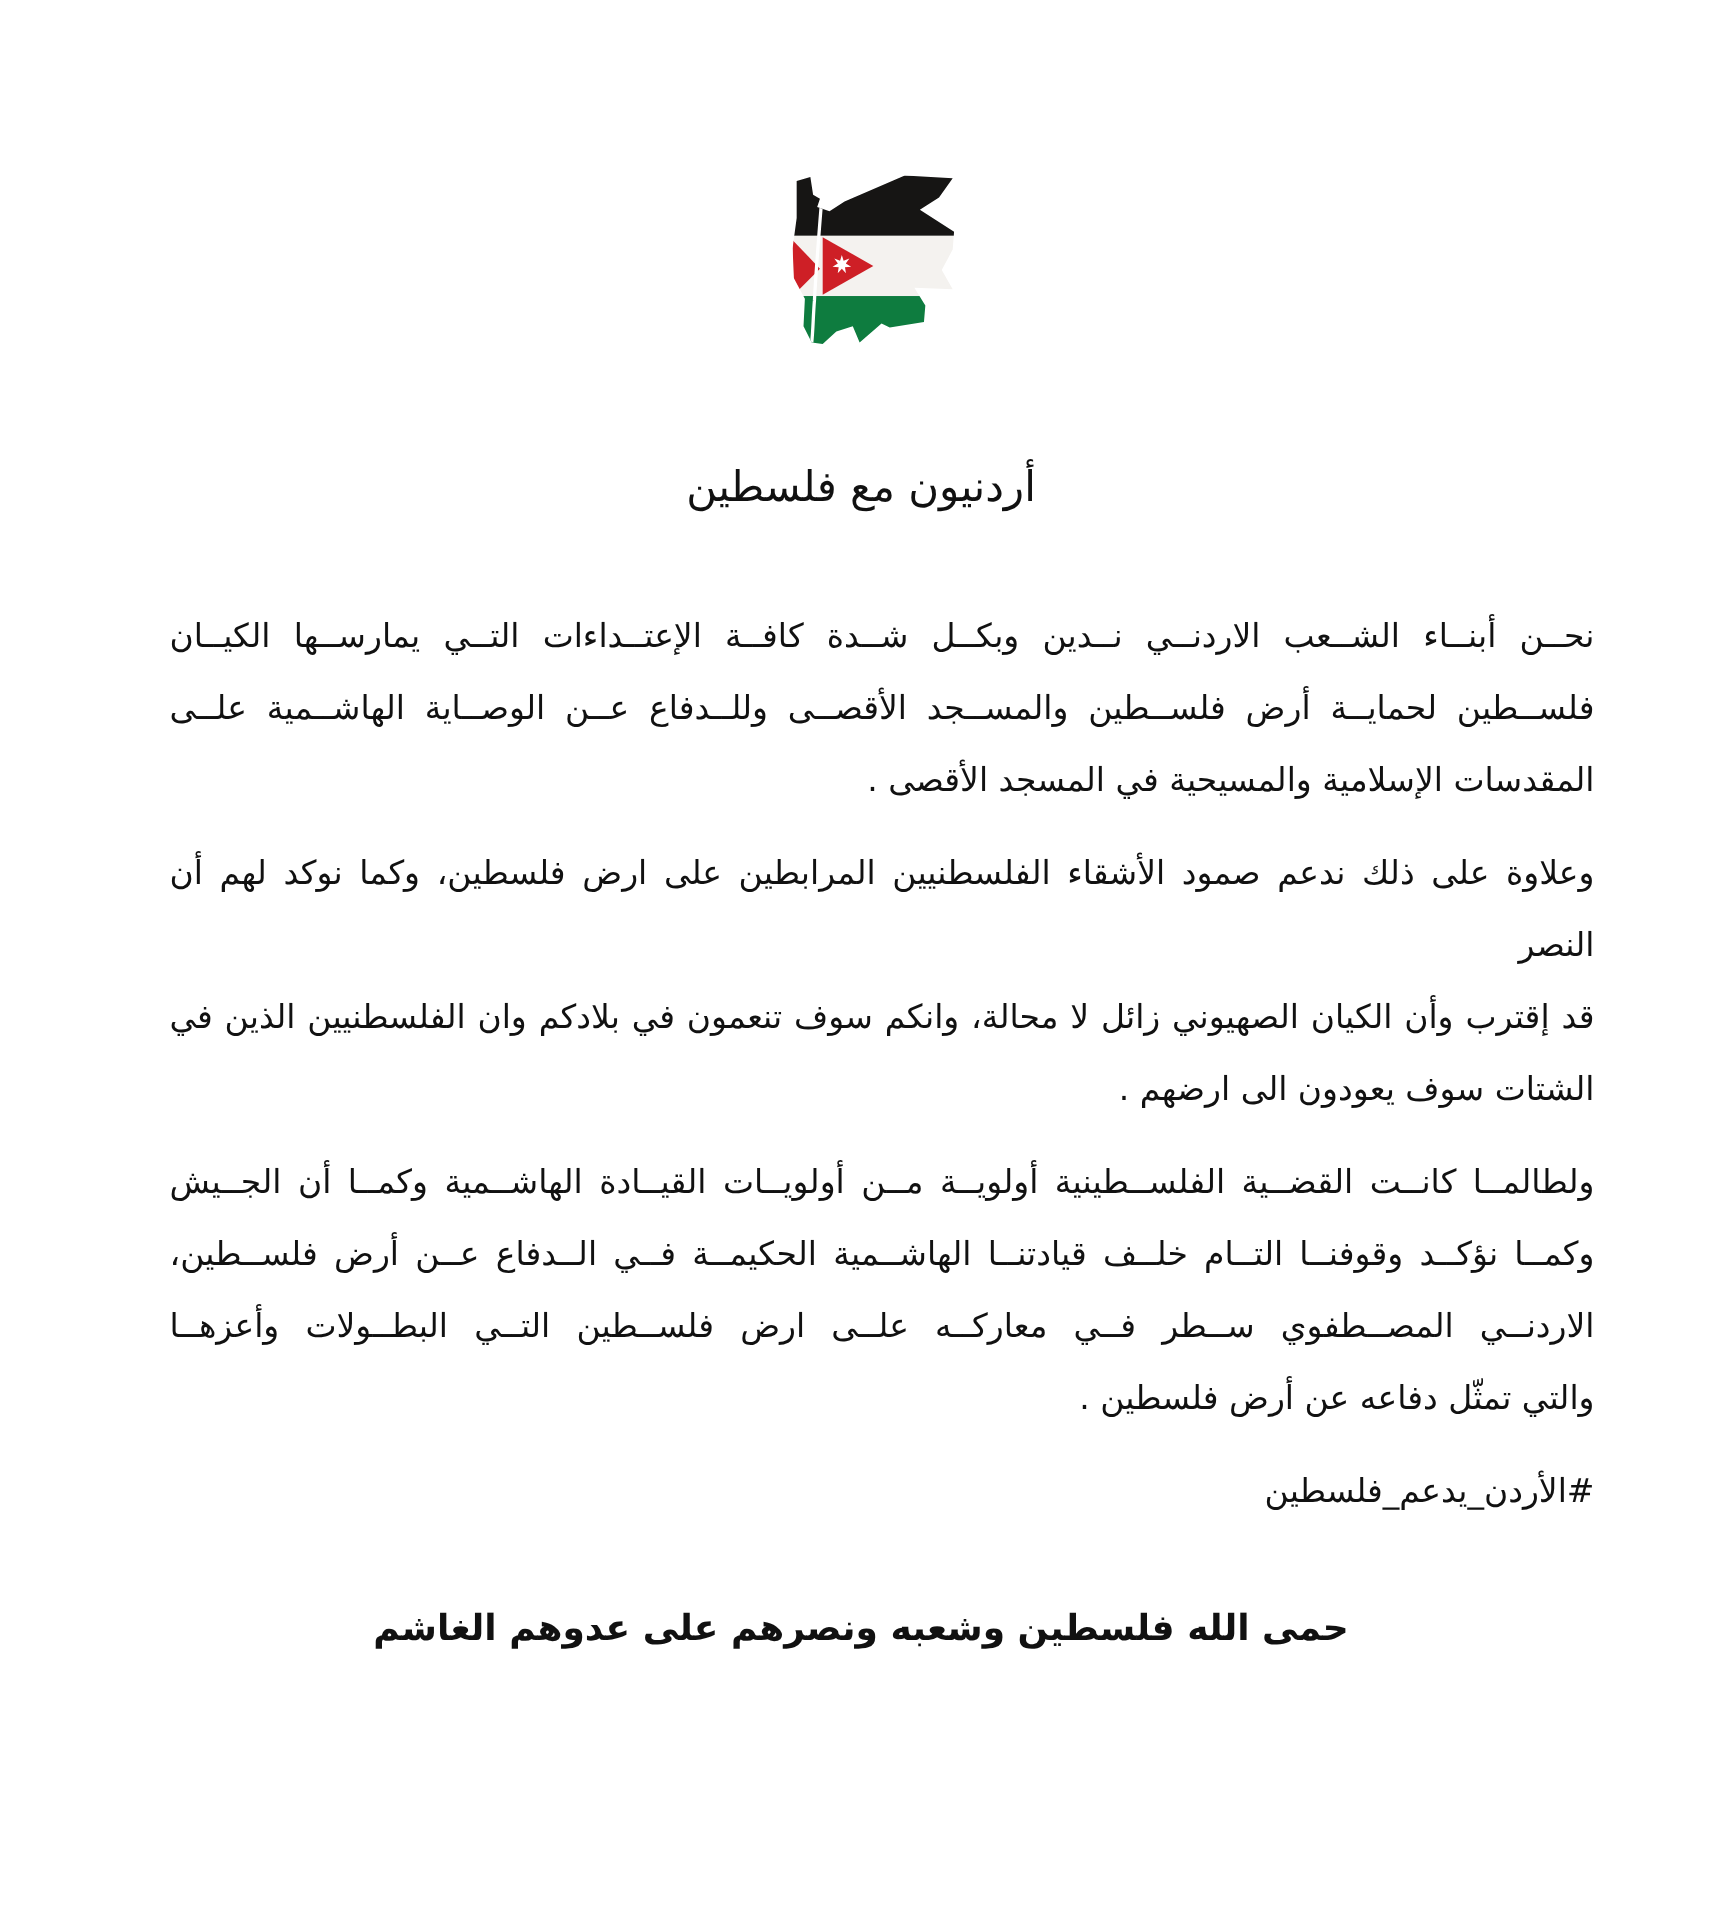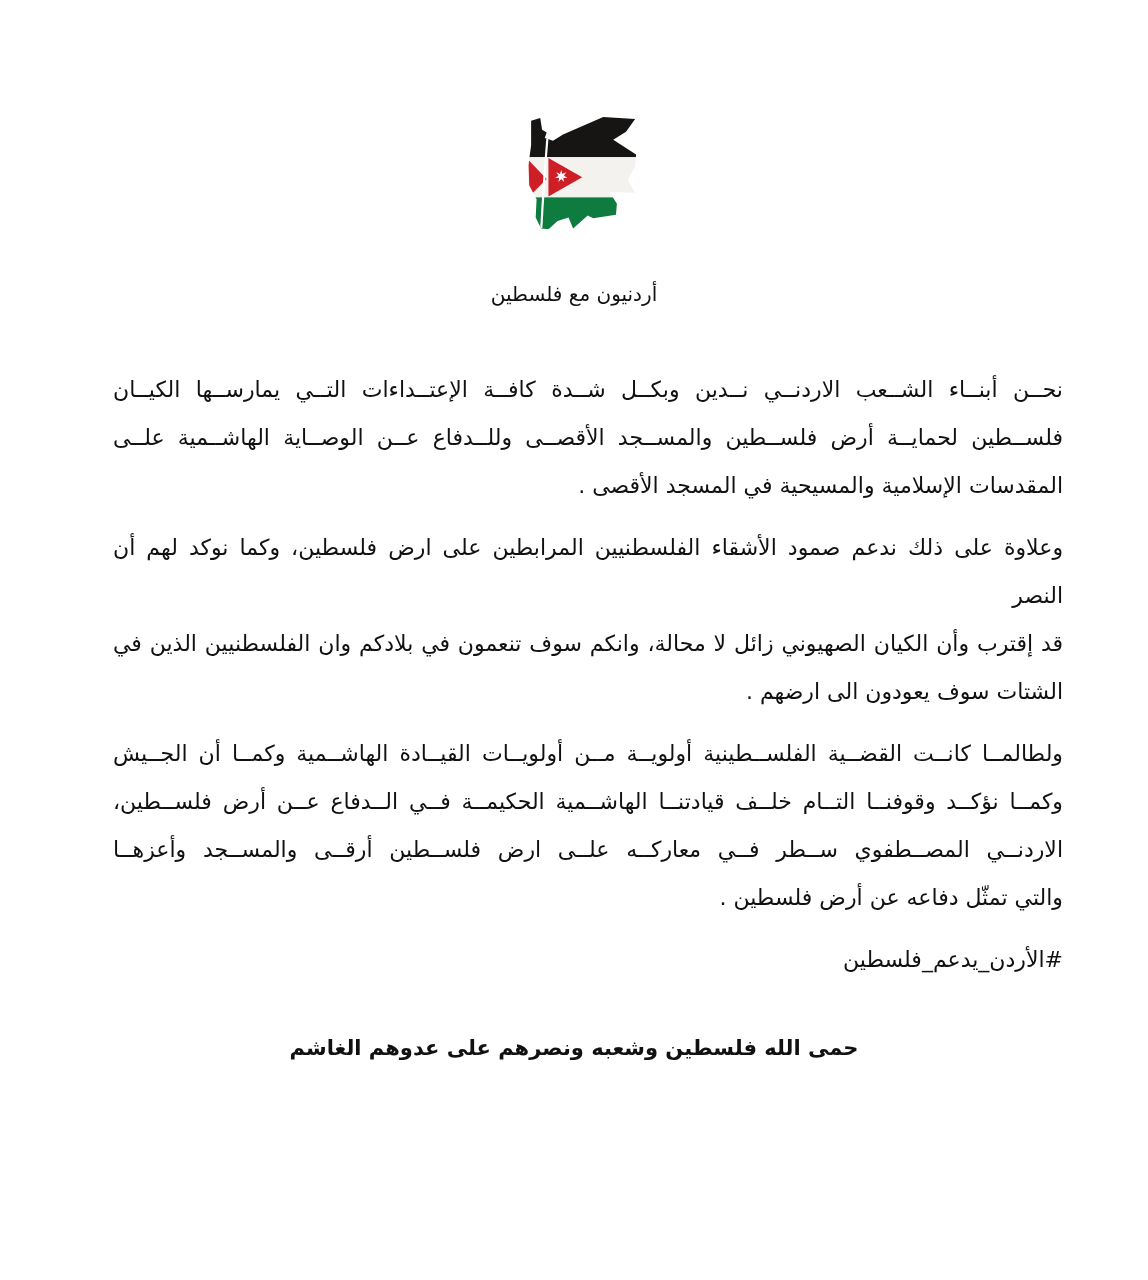--- a/index.html
+++ b/index.html
@@ -21,23 +21,23 @@
     padding-top: 108px;
     display: flex;
     justify-content: center;
   }
   .logo-wrap svg {
     width: 146px;
     height: 134px;
     display: block;
   }
   .title {
-    margin-top: 40px;
+    margin-top: 66px;
     text-align: center;
-    font-size: 20px;
+    font-size: 28px;
     font-weight: normal;
     direction: rtl;
   }
   .body {
     margin: 60px 113px 0 85px; 
     margin-right: 85px;
     margin-left: 113px;
     direction: rtl;
     font-size: 22px;
   }
@@ -56,21 +56,21 @@
   }
   .hashtag {
     margin-top: 8px;
     line-height: 48px;
     font-size: 22px;
   }
   .footer {
     margin-top: 52px;
     text-align: center;
     font-weight: bold;
-    font-size: 21px;
+    font-size: 24px;
     direction: rtl;
   }
 </style>
 </head>
 <body>
 
 <div class="page">
 
   <div class="logo-wrap">
     <svg viewBox="0 0 160 145" xmlns="http://www.w3.org/2000/svg">
@@ -106,21 +106,21 @@
 
     <div class="para">
       <div class="line">وعلاوة على ذلك ندعم صمود الأشقاء الفلسطنيين المرابطين على ارض فلسطين، وكما نوكد لهم أن النصر</div>
       <div class="line">قد إقترب وأن الكيان الصهيوني زائل لا محالة، وانكم سوف تنعمون في بلادكم وان الفلسطنيين الذين في</div>
       <div class="line last">الشتات سوف يعودون الى ارضهم .</div>
     </div>
 
     <div class="para">
       <div class="line">ولطالمــا كانــت القضــية الفلســطينية أولويــة مــن أولويــات القيــادة الهاشــمية وكمــا أن الجــيش</div>
       <div class="line">وكمــا نؤكــد وقوفنــا التــام خلــف قيادتنــا الهاشــمية الحكيمــة فــي الــدفاع عــن أرض فلســطين،</div>
-      <div class="line">الاردنــي المصــطفوي ســطر فــي معاركــه علــى ارض فلســطين أرقــى والمســجد وأعزهــا</div>
+      <div class="line">الاردنــي المصــطفوي ســطر فــي معاركــه علــى ارض فلســطين التــي البطــولات وأعزهــا</div>
       <div class="line last">والتي تمثّل دفاعه عن أرض فلسطين .</div>
     </div>
 
     <div class="hashtag">#الأردن_يدعم_فلسطين</div>
 
   </div>
 
   <div class="footer">حمى الله فلسطين وشعبه ونصرهم على عدوهم الغاشم</div>
 
 </div>

